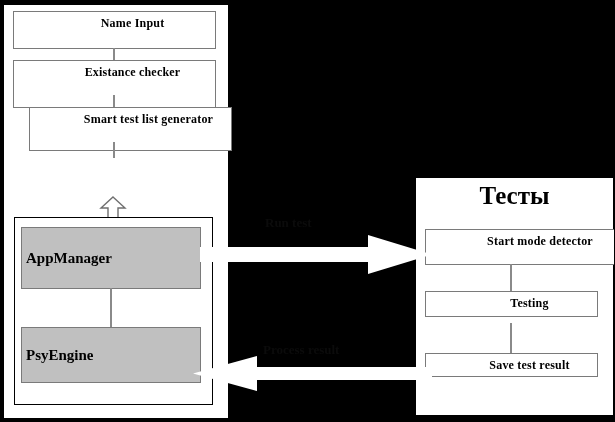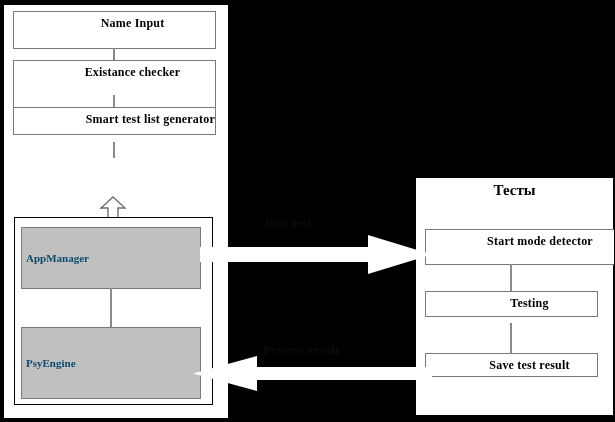--- a/index.html
+++ b/index.html
@@ -41,21 +41,21 @@
     font-size: 12px;
     color: #000000;
     letter-spacing: .2px;
     padding-top: 4px;
     padding-left: 36px;
   }
 
   
   #box-name-input   { left: 12px; top: 10px;  width: 203px; height: 38px; }
   #box-existance    { left: 12px; top: 59px;  width: 203px; height: 48px; }
-  #box-smart-gen    { left: 12px; top: 106px; width: 203px; height: 28px; justify-content: flex-end; }
+  #box-smart-gen    { left: 28px; top: 106px; width: 203px; height: 44px; }
   #box-test-sel     { left: 12px; top: 156px; width: 203px; height: 37px; }
 
   
   .vline {
     position: absolute;
     width: 2px;
     background: #8a8a8a;
   }
   #ln-1 { left: 112px; top: 47px;  height: 13px; }
   #ln-2 { left: 112px; top: 94px;  height: 13px; }
@@ -82,36 +82,36 @@
     box-sizing: border-box;
   }
   .gbox {
     position: absolute;
     background: #c0c0c0;
     border: 1px solid #7a7a7a;
     box-sizing: border-box;
     display: flex;
     align-items: center;
     font-weight: bold;
-    font-size: 11px;
-    color: #0c4a6e;
+    font-size: 15px;
+    color: #000000;
     padding-left: 4px;
   }
   #box-appmanager { left: 20px; top: 226px; width: 180px; height: 62px; }
-  #box-psyengine  { left: 20px; top: 326px; width: 180px; height: 72px; }
+  #box-psyengine  { left: 20px; top: 326px; width: 180px; height: 56px; }
   #ln-engine { left: 109px; top: 287px; height: 40px; }
 
   
   #tests-title {
     position: absolute;
     left: 414px;
     top: 181px;
     width: 199px;
     text-align: center;
-    font-size: 15px;
+    font-size: 25px;
     font-weight: bold;
     color: #000000;
   }
   #box-start-mode { left: 424px; top: 228px; width: 194px; height: 36px; }
   #box-testing    { left: 424px; top: 290px; width: 173px; height: 26px; }
   #box-save-res   { left: 424px; top: 352px; width: 173px; height: 24px; }
   #ln-r1 { left: 509px; top: 263px; height: 28px; }
   #ln-r2 { left: 509px; top: 322px; height: 31px; }
 
   

